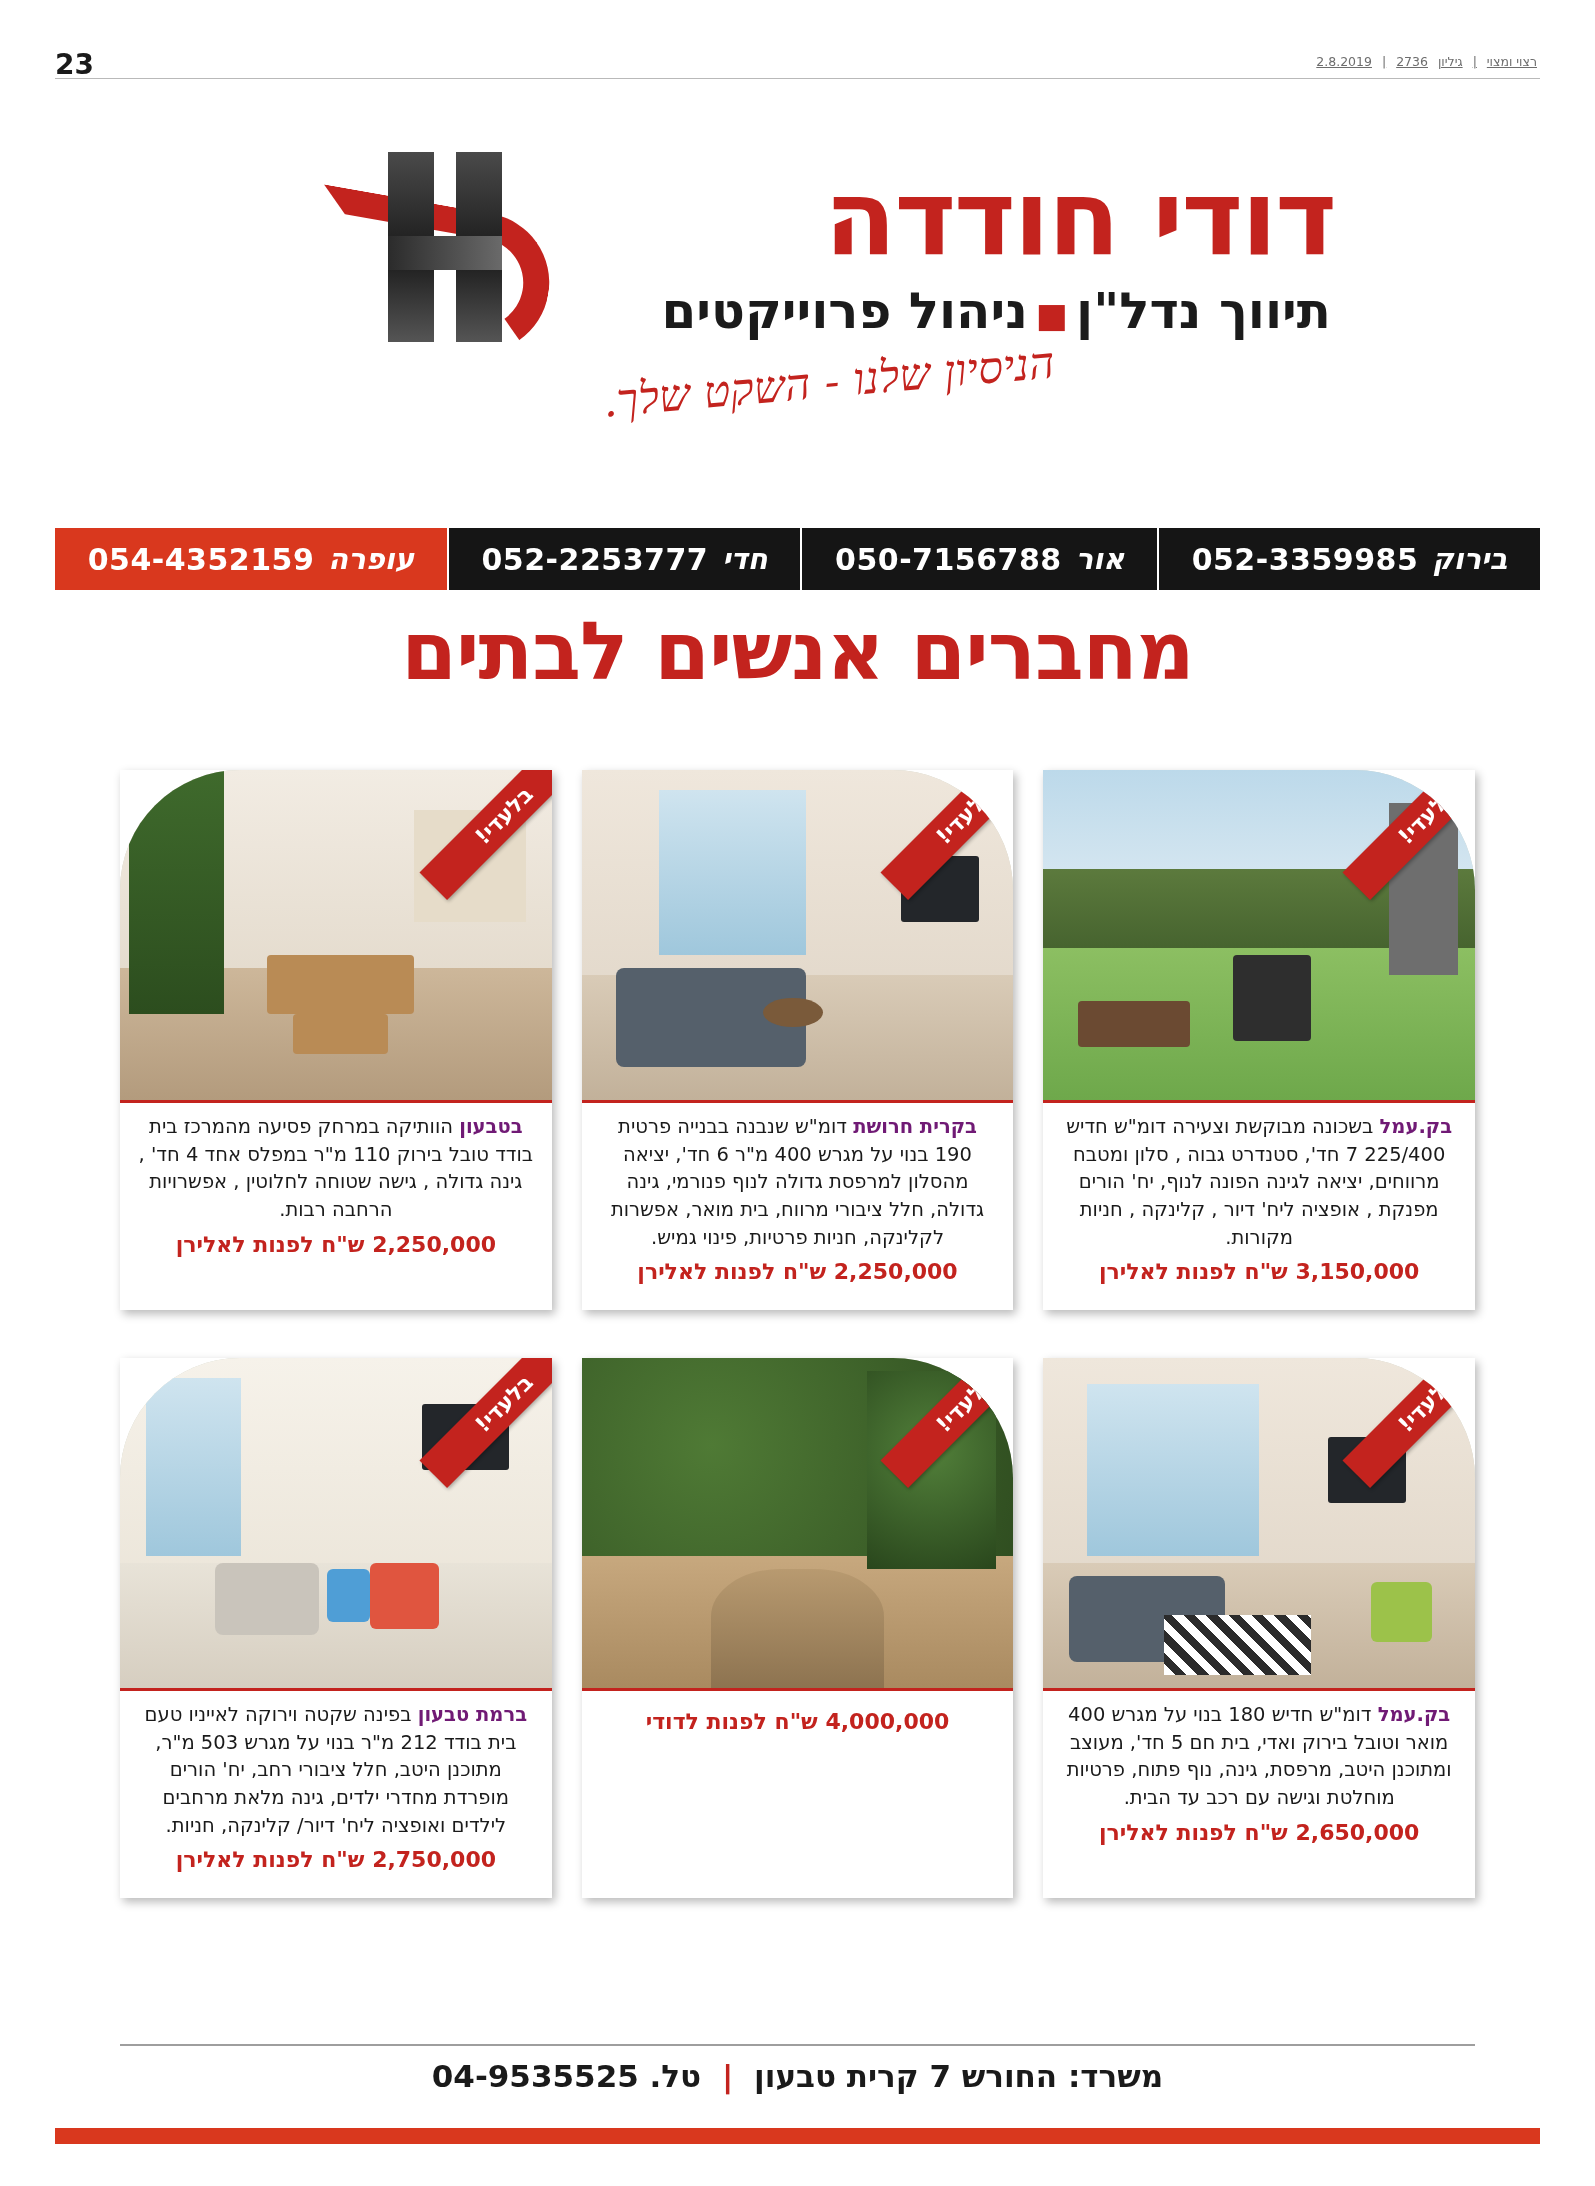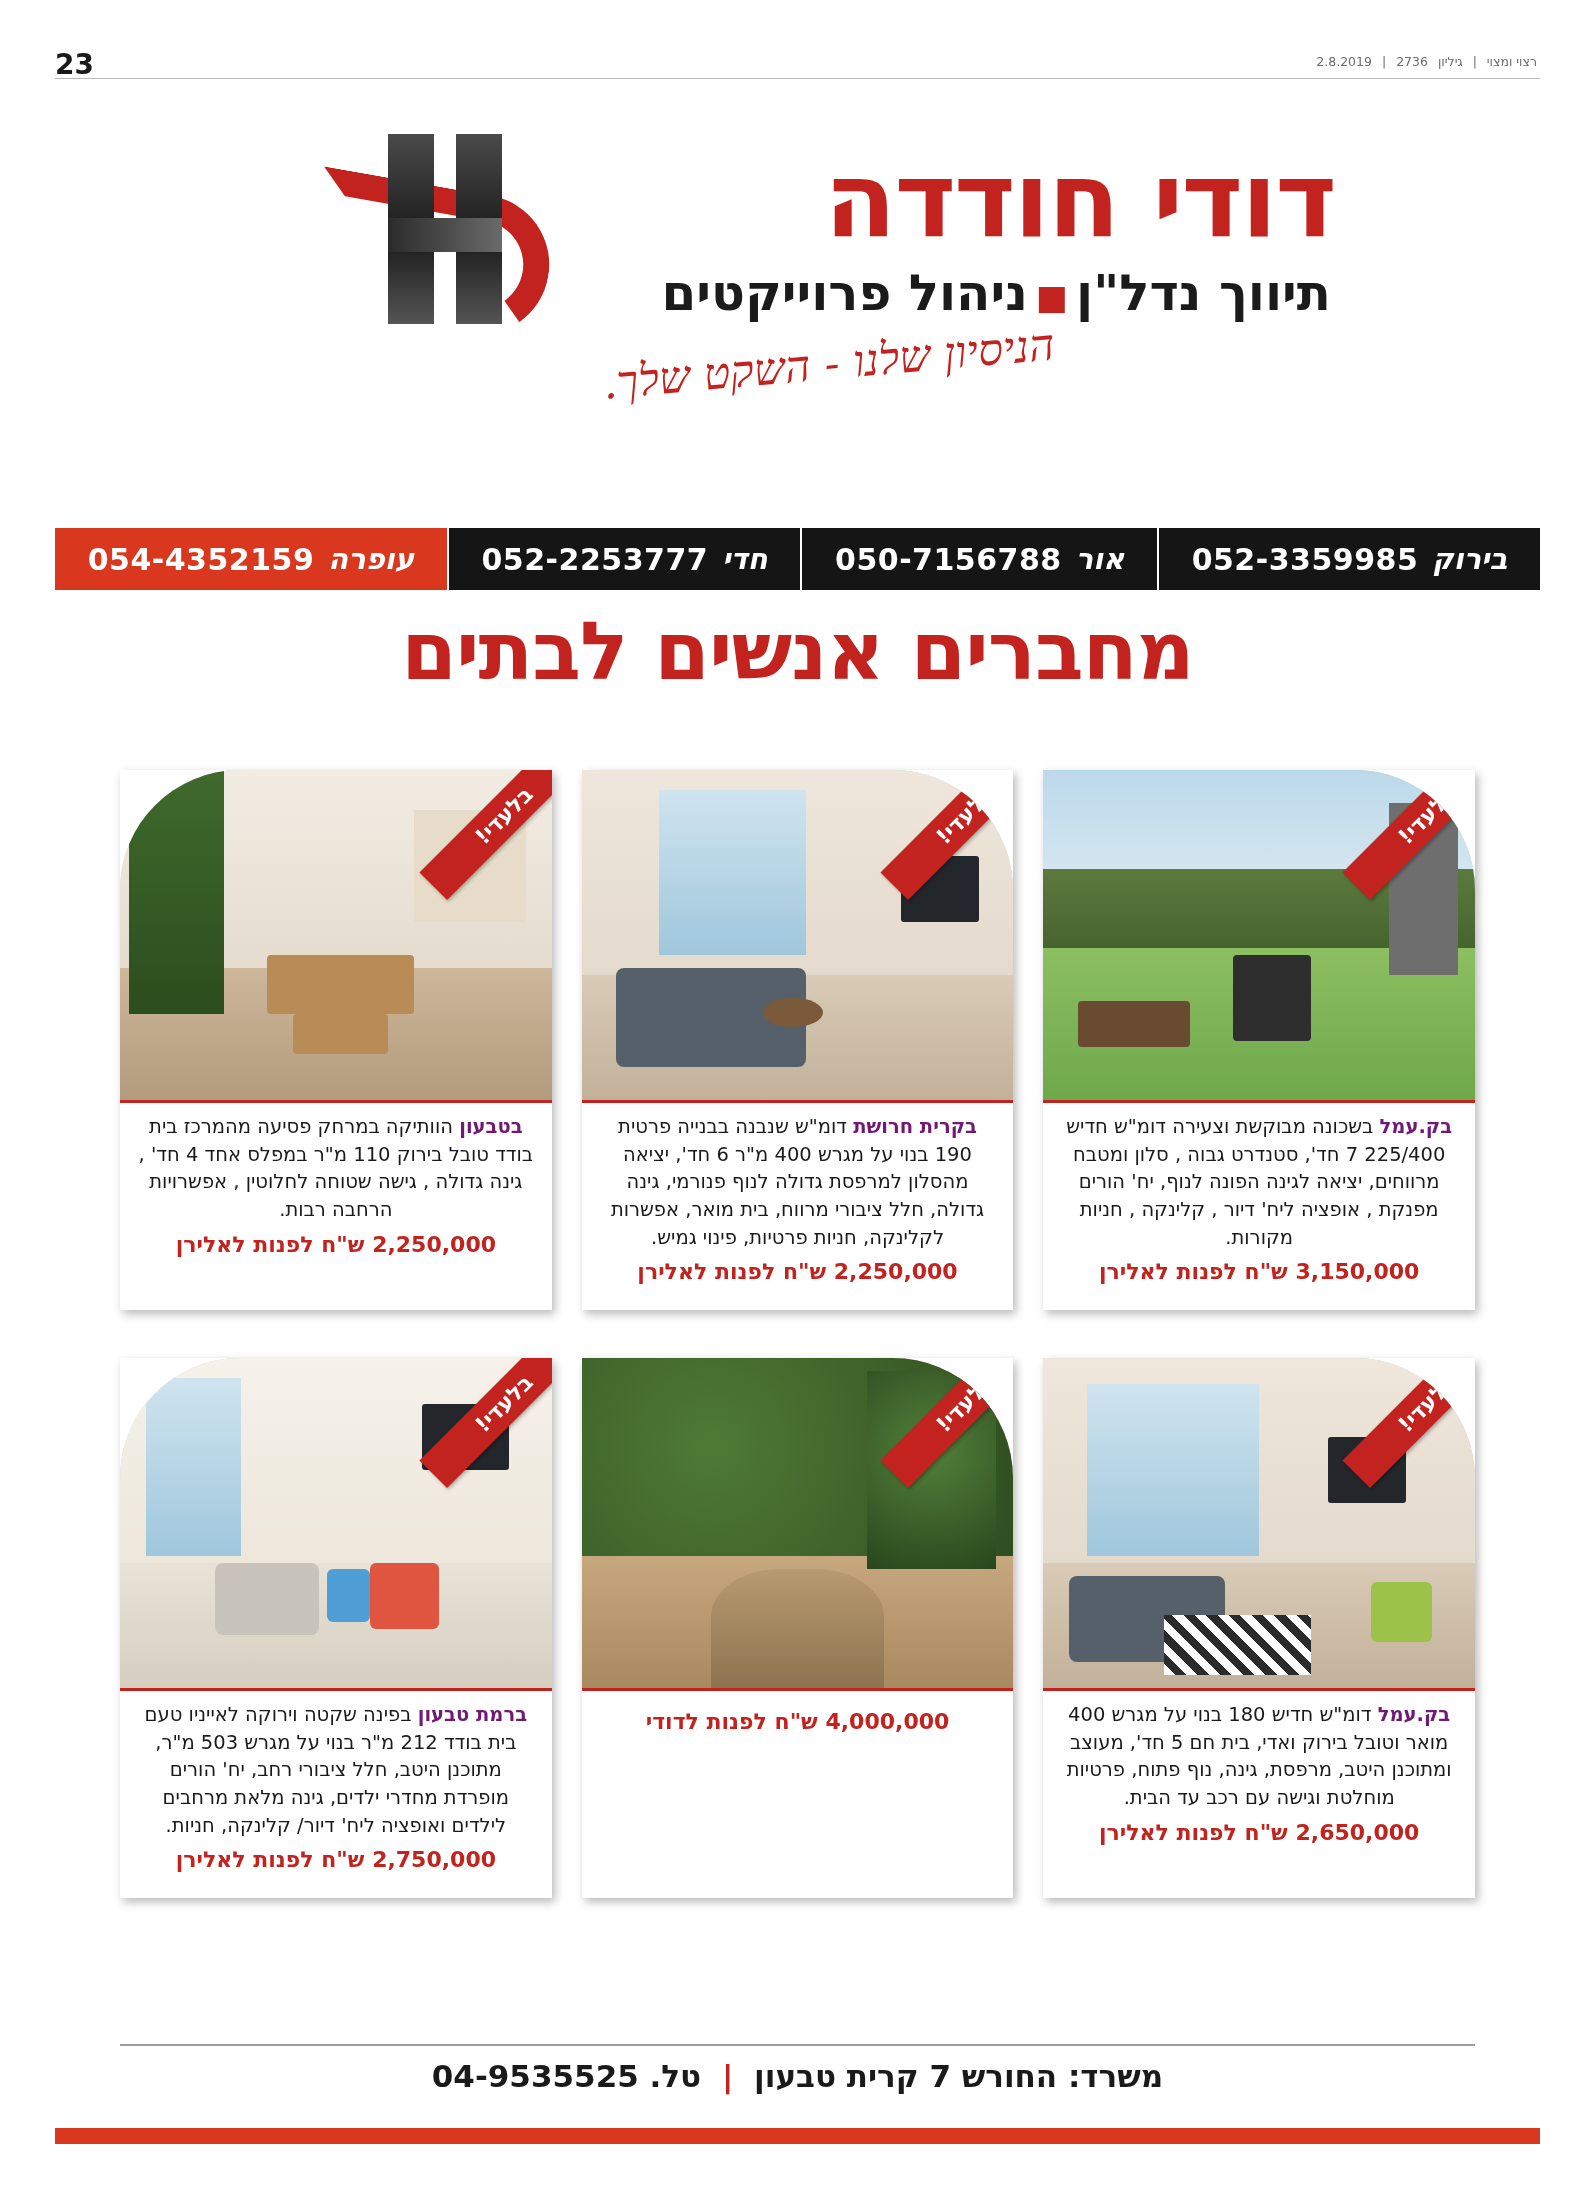--- a/index.html
+++ b/index.html
@@ -36,26 +36,26 @@
     letter-spacing: 0px;
   }
   .header-meta {
     position: absolute;
     right: 55px; top: 6px;
     font-size: 12.5px;
     color: #6d6d6d;
     direction: rtl;
     white-space: nowrap;
   }
-  .header-meta span { margin: 0 3px; }
+  .header-meta span { margin: 0 3px; text-decoration: underline; }
 
   
   .logo-block {
     position: absolute;
-    top: 138px;
+    top: 156px;
     right: 240px;
     left: 240px;
     height: 370px;
   }
   .logo-title {
     position: absolute;
     top: 10px; right: 20px;
     font-size: 105px;
     font-weight: bold;
     color: #c3231e;

